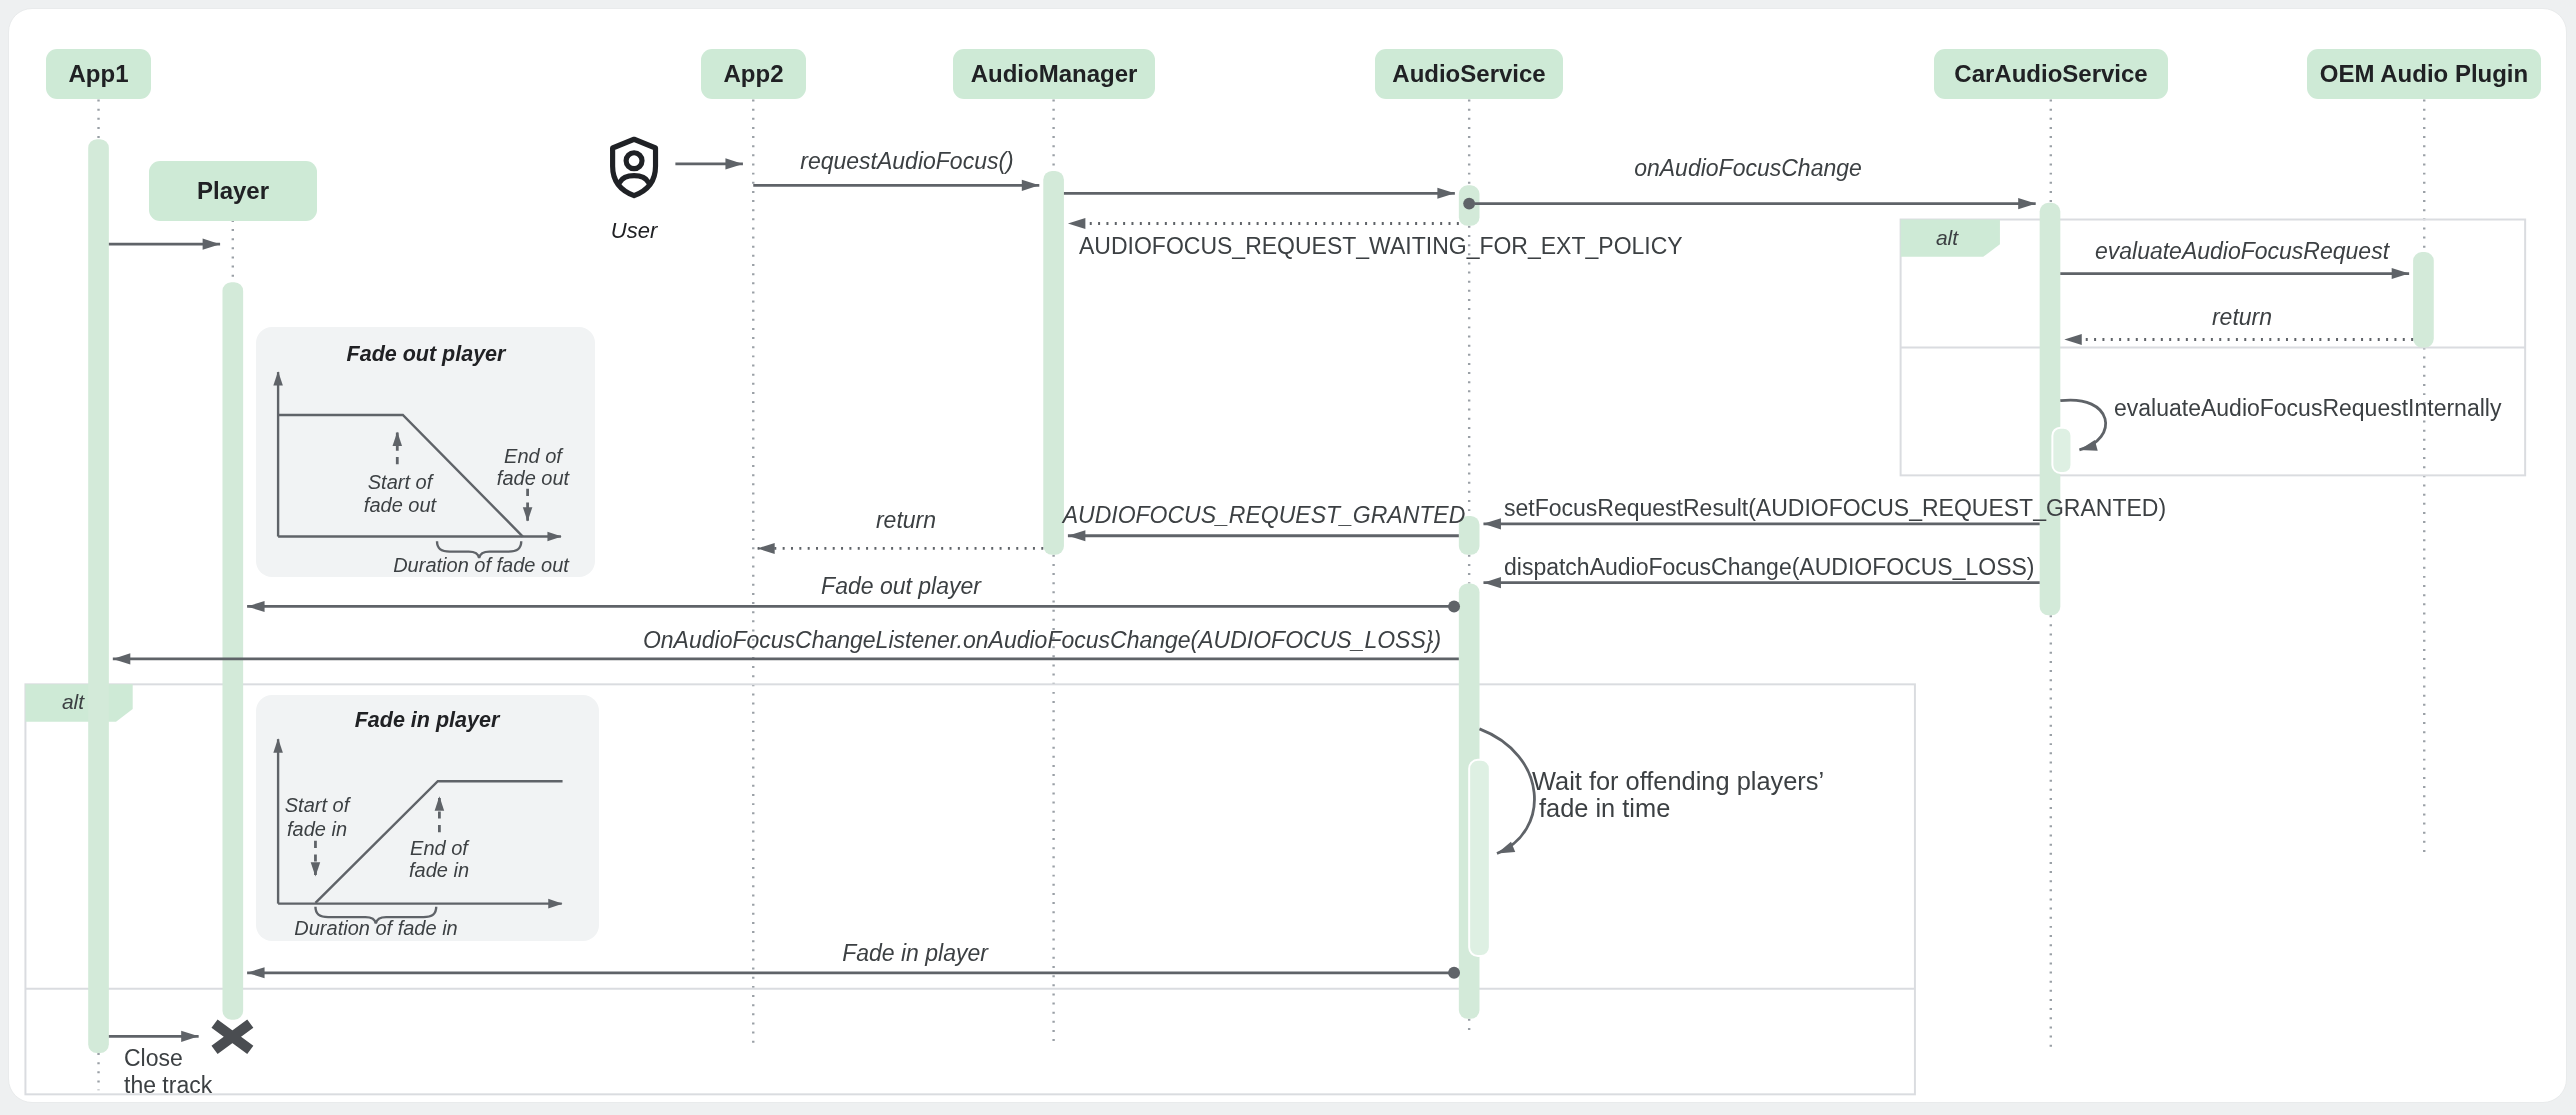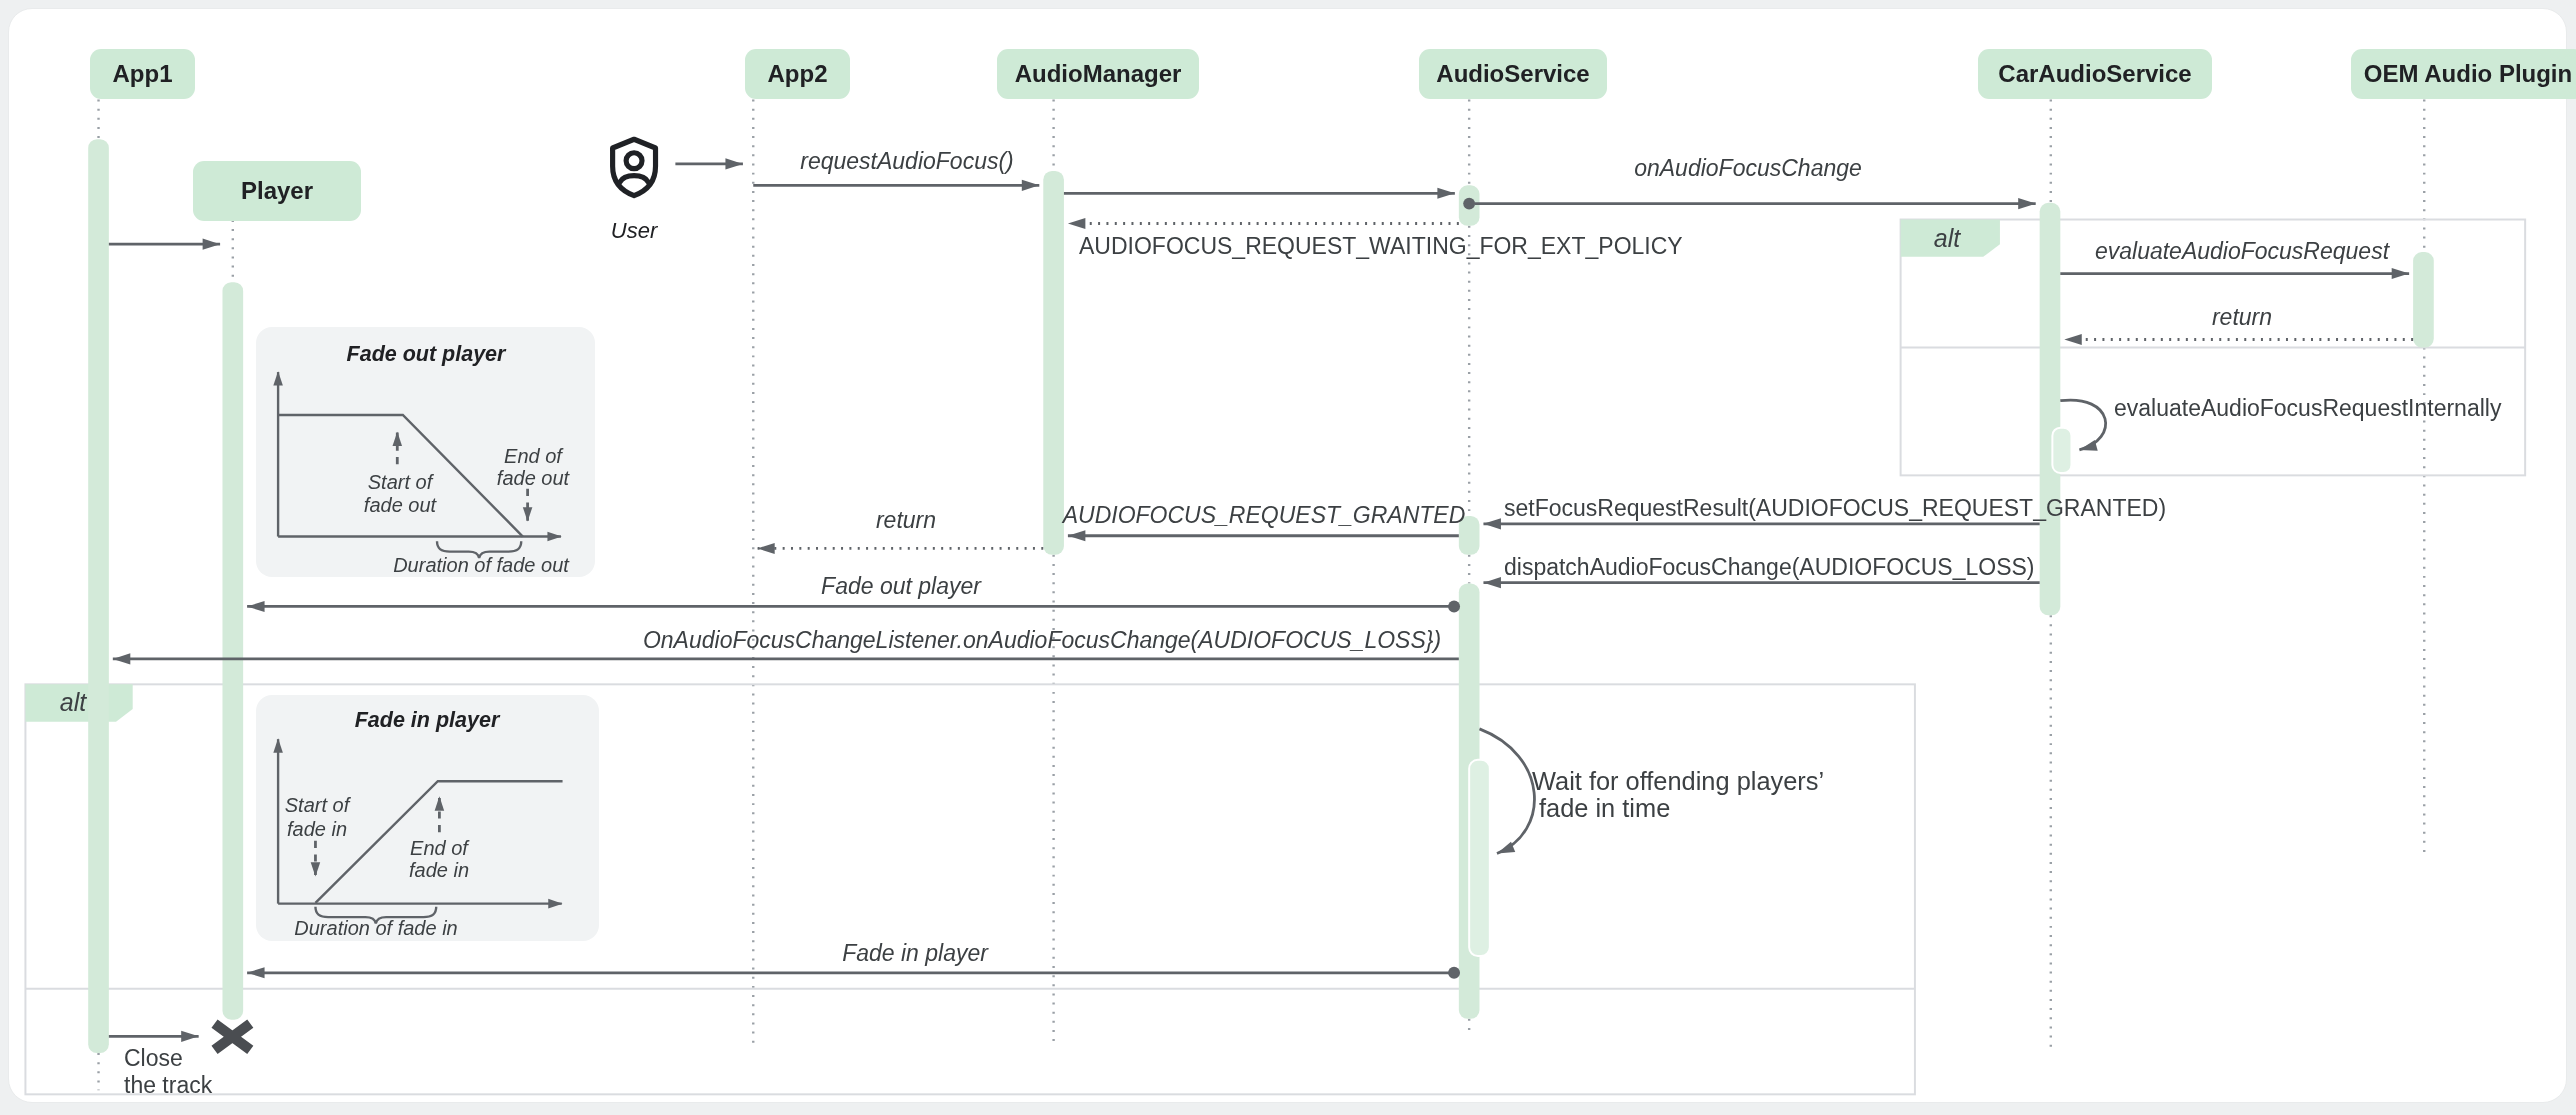--- a/index.html
+++ b/index.html
@@ -2,27 +2,27 @@
 <html style="font-size:12.7px"><head>
 <meta charset="utf-8">
 <style>
   html,body{margin:0;padding:0;background:#eef0f1;}
   #app{position:relative;width:2576px;height:1116px;background:#eef0f1;
        font-family:"Liberation Sans", sans-serif;overflow:hidden;}
   #card{position:absolute;left:8px;top:8px;width:2557px;height:1093px;
         background:#ffffff;border:1.6px solid #e9ebec;border-radius:24px;}
   .pbox{position:absolute;background:#ceead6;border-radius:11px;z-index:5;
         display:flex;align-items:center;justify-content:center;
-        font-weight:bold;font-size:24px;color:#202124;white-space:nowrap;margin-left:44px;}
+        font-weight:bold;font-size:24px;color:#202124;white-space:nowrap;}
   .panel{position:absolute;background:#f1f3f4;border-radius:16px;z-index:1;}
   svg.overlay{position:absolute;left:0;top:0;z-index:4;pointer-events:none;}
   .lbl{position:absolute;font-size:23px;color:#3c4043;white-space:nowrap;z-index:6;}
   .lbl.c{transform:translate(-50%,-50%);font-style:italic;}
   .lbl.l{transform:translate(0,-50%);}
-  .lbl.alt{font-size:25px;color:#3c4043;}
+  .lbl.alt{font-size:21px;color:#3c4043;}
   .lbl.small{font-size:20px;color:#3c4043;}
   .lbl.title{font-size:21.5px;font-weight:bold;color:#202124;}
   .lbl.user{font-size:22px;color:#202124;}
 </style>
 </head>
 <body>
 
 <div id="app">
   <div id="card"></div>
 

